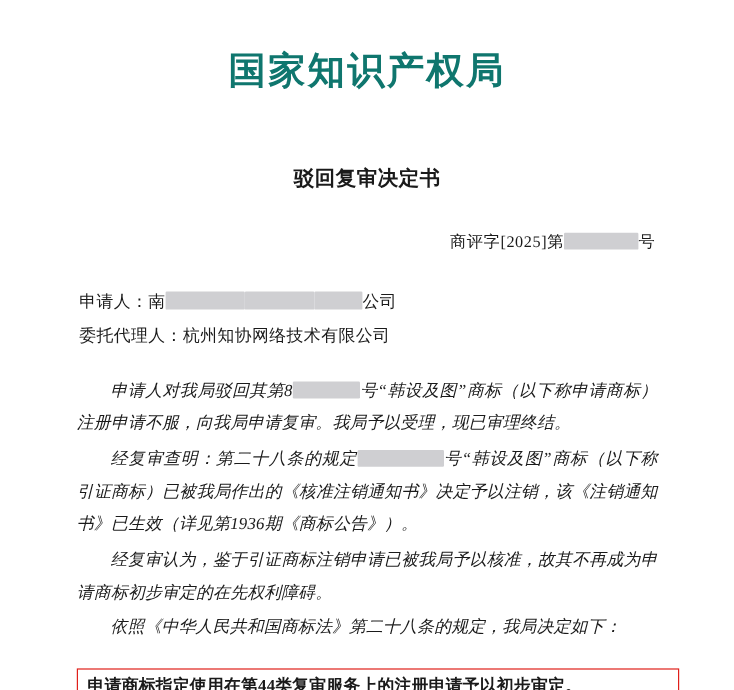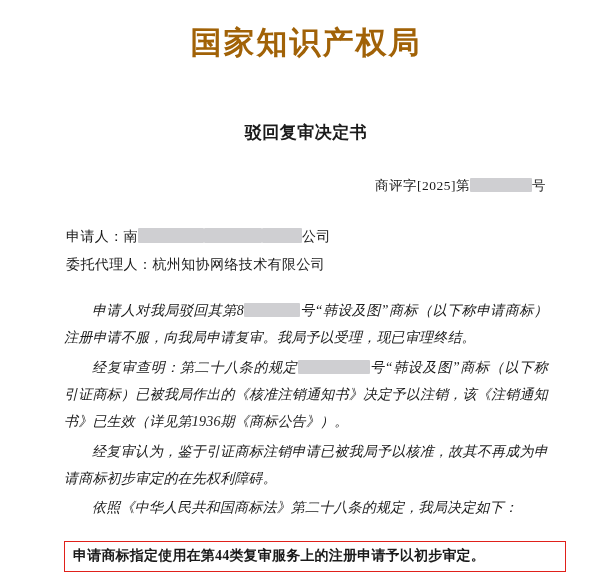--- a/index.html
+++ b/index.html
@@ -16,25 +16,25 @@
   }
   .page {
     position: relative;
     width: 612px;
     height: 575px;
     box-sizing: border-box;
     padding: 0 64px;
   }
   .org-title {
     text-align: center;
-    color: #a16207;
+    color: #0f766e;
     font-size: 31px;
     font-weight: bold;
     letter-spacing: 2px;
-    margin-top: 22px;
+    margin-top: 38px;
     font-family: "DejaVu Serif", "Liberation Serif", serif;
   }
   .doc-heading {
     text-align: center;
     font-size: 17px;
     font-weight: bold;
     margin-top: 55px;
     line-height: 1.65;
     letter-spacing: 0.5px;
   }

